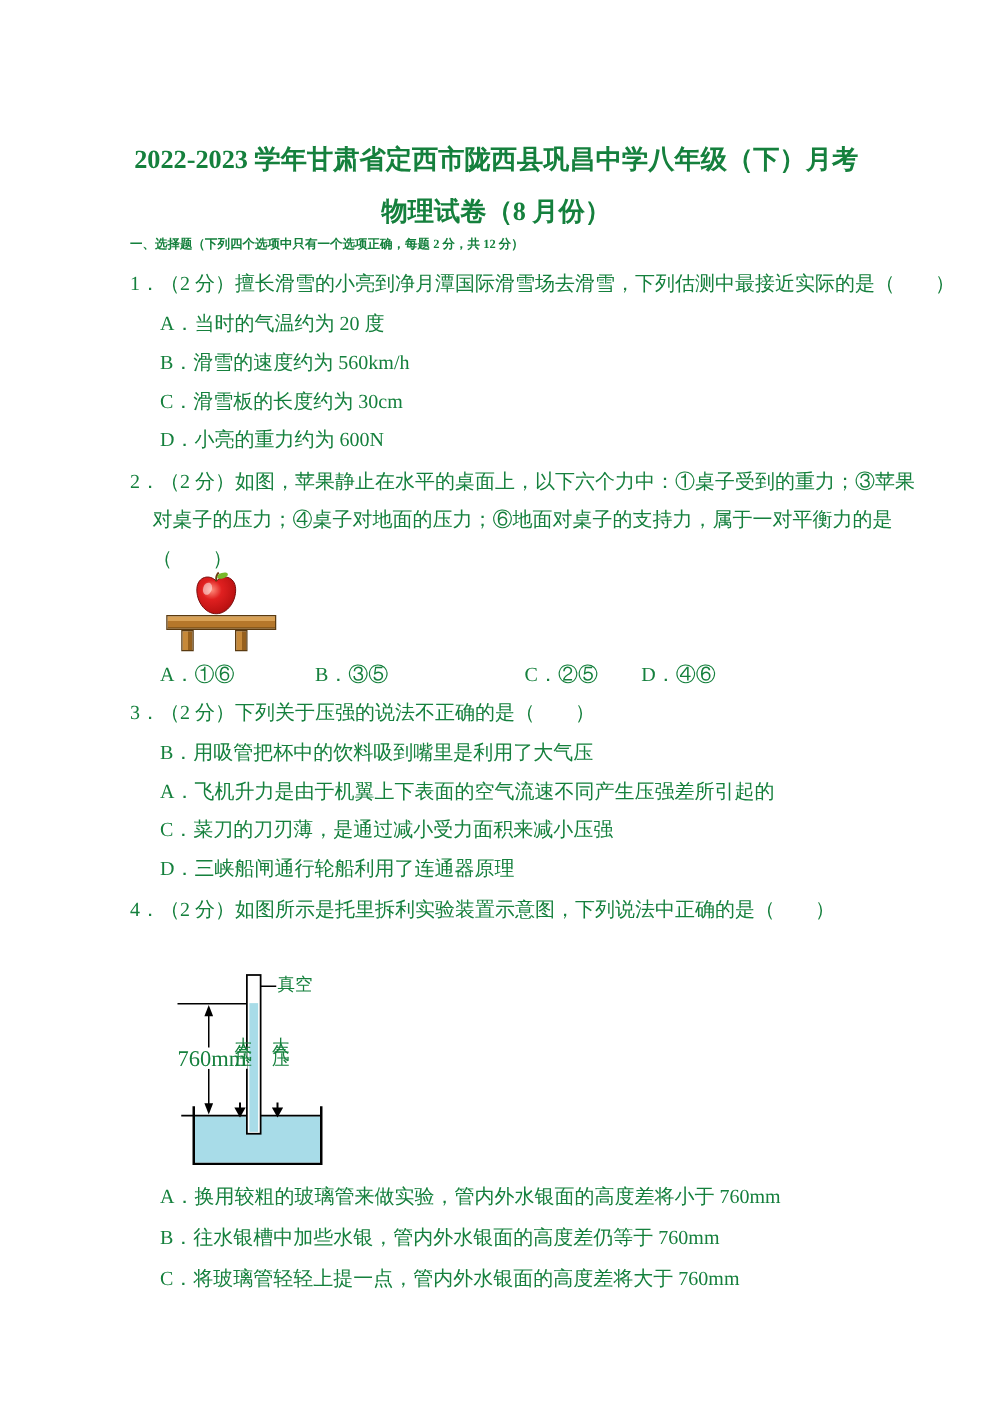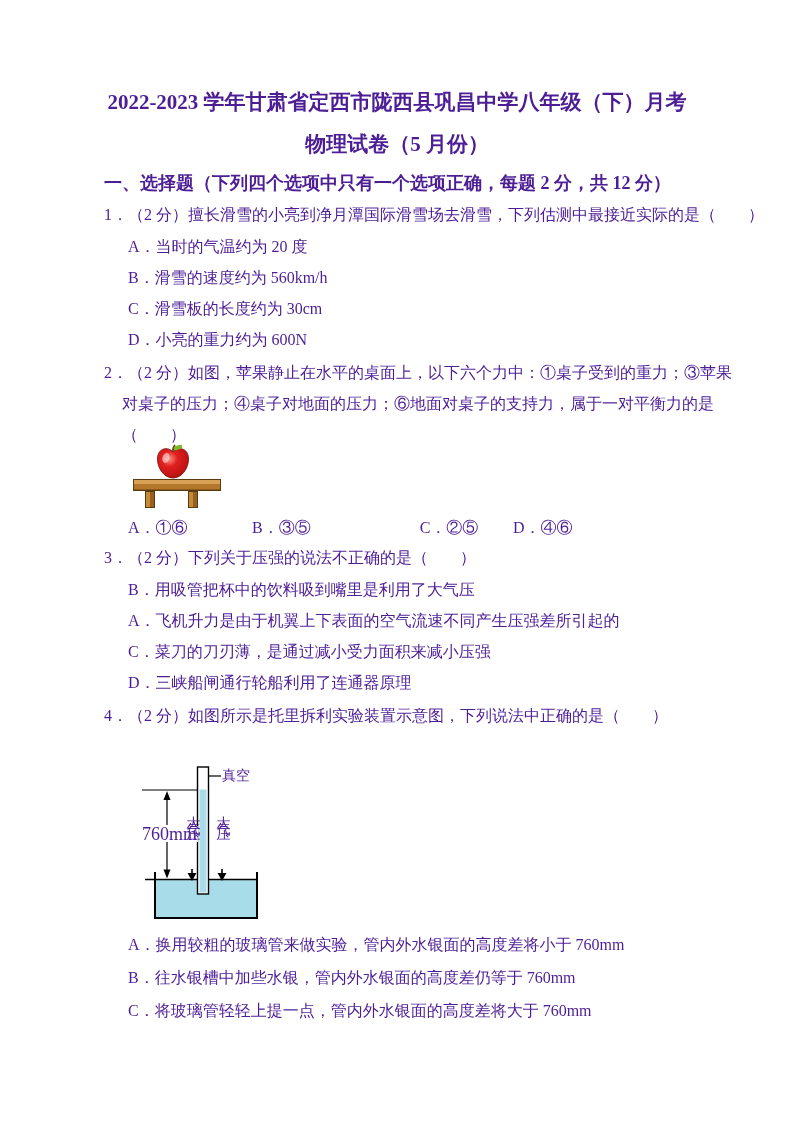--- a/index.html
+++ b/index.html
@@ -2,36 +2,36 @@
 <html><head>
 <meta charset="utf-8">
 <style>
   * { box-sizing: border-box; }
   html,body { margin:0; padding:0; background:#fff; }
   .page {
     position: relative;
     width: 794px;
     height: 1123px;
     background: #fff;
-    color: #4c1d95;
+    color: #15803d;
     font-family: "Liberation Serif", "DejaVu Serif", serif;
-    padding-top: 87px;
+    padding-top: 112px;
     overflow: hidden;
   }
   .title {
     margin: 0;
     text-align: center;
     font-size: 21px;
     font-weight: bold;
     line-height: 30px;
   }
   .title2 { margin-top: 12px; }
   .section-heading {
-    margin: 13px 0 0 104px;
-    font-size: 18px;
+    margin: 1px 0 0 104px;
+    font-size: 10px;
     font-weight: bold;
     line-height: 22px;
   }
   .stem {
     margin: 12px 0 0 104px;
     font-size: 16px;
     line-height: 22px;
     white-space: pre-wrap;
   }
   .stem-wrap { margin: 9px 0 0 122px; }
@@ -91,21 +91,21 @@
   }
   .vtext-left { left: 44px; }
   .vtext-right { left: 74px; }
 </style>
 </head>
 <body>
 
 <div class="page">
 
   <h1 class="title">2022-2023 学年甘肃省定西市陇西县巩昌中学八年级（下）月考</h1>
-  <h1 class="title title2">物理试卷（5 月份）</h1>
+  <h1 class="title title2">物理试卷（8 月份）</h1>
 
   <div class="section-heading">一、选择题（下列四个选项中只有一个选项正确，每题 2 分，共 12 分）</div>
 
   <div>
     <div class="stem stem-q1">1．（2 分）擅长滑雪的小亮到净月潭国际滑雪场去滑雪，下列估测中最接近实际的是（&nbsp;&nbsp;&nbsp;&nbsp;&nbsp;&nbsp;&nbsp;&nbsp;）</div>
     <div class="opt"><span>A．</span><span>当时的气温约为 20 度</span></div>
     <div class="opt"><span>B．</span><span>滑雪的速度约为 560km/h</span></div>
     <div class="opt"><span>C．</span><span>滑雪板的长度约为 30cm</span></div>
     <div class="opt"><span>D．</span><span>小亮的重力约为 600N</span></div>
   </div>

